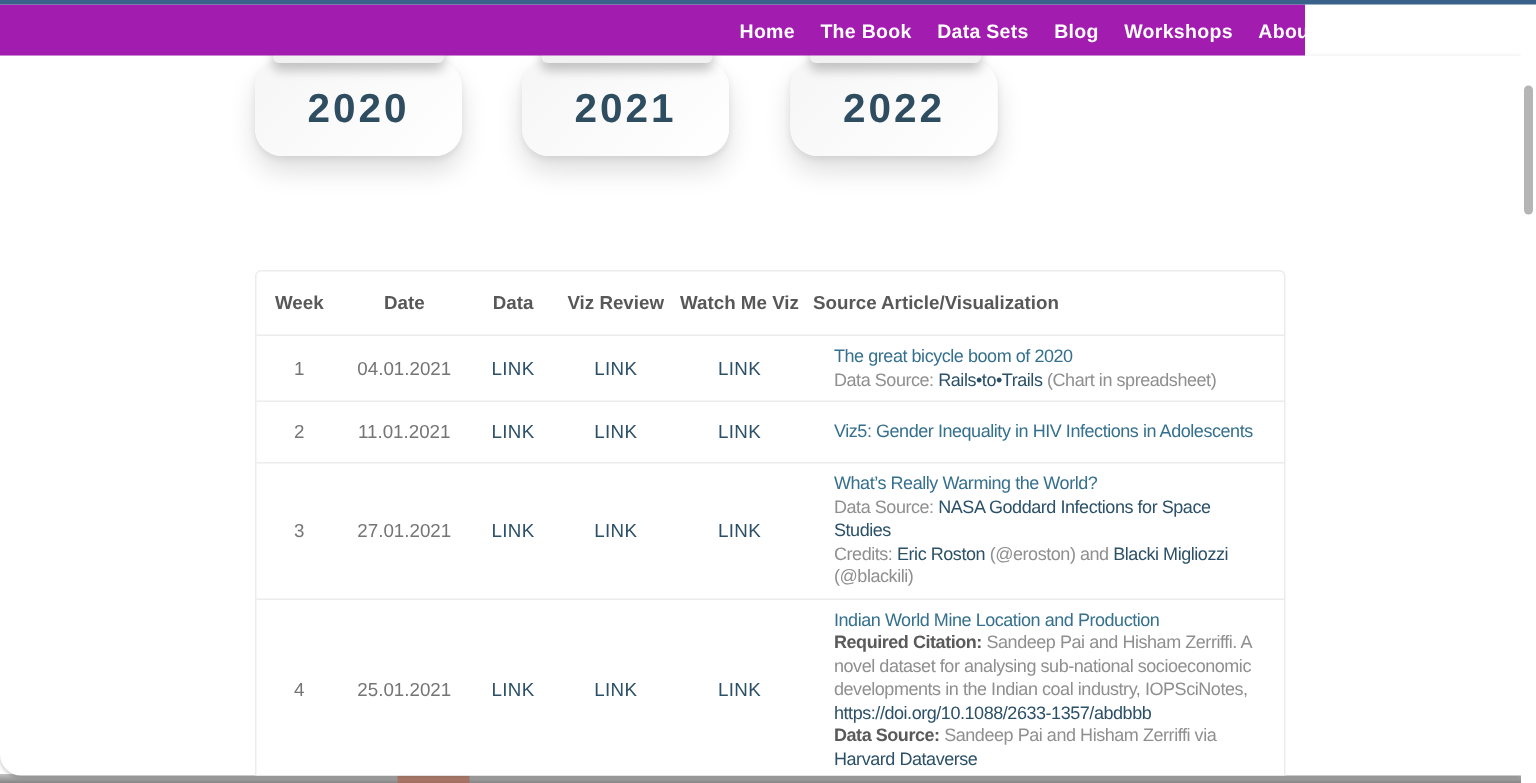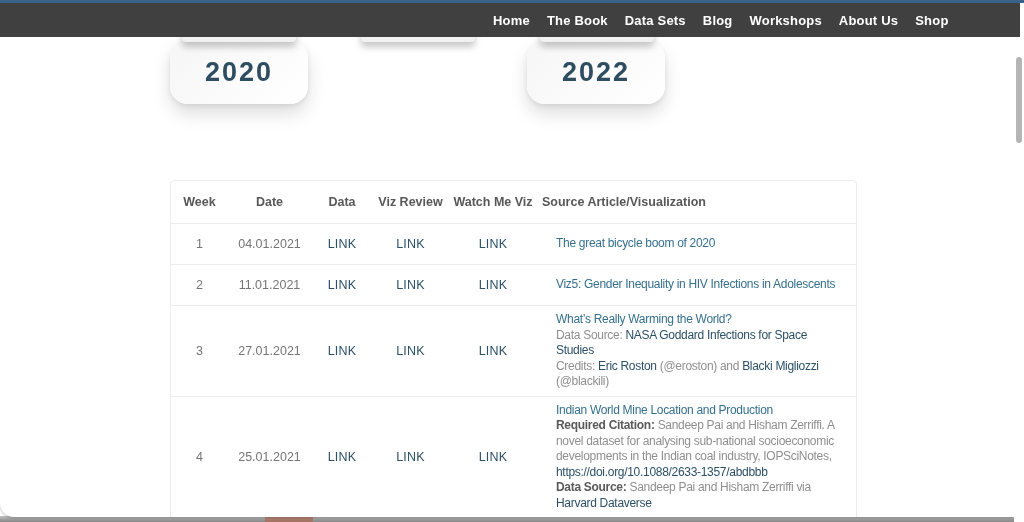--- a/index.html
+++ b/index.html
@@ -5,21 +5,21 @@
   html,body{margin:0;padding:0;}
   body{
     width:1024px;height:522px;position:relative;overflow:hidden;
     background:#ffffff;font-family:"Liberation Sans","DejaVu Sans",sans-serif;
     -webkit-font-smoothing:antialiased;
   }
   
   .top-accent{position:absolute;top:0;left:0;width:1024px;height:3px;background:#39618a;z-index:60;}
   
   .navbar{
-    position:absolute;top:3px;left:0;width:1020px;height:34px;background:#404040;z-index:50;
+    position:absolute;top:3px;left:0;width:870px;height:34px;background:#a21caf;z-index:50;
     display:flex;align-items:center;box-sizing:border-box;padding-left:493px;gap:17px;
   }
   .nav-item{color:#fff;font-size:13px;font-weight:600;white-space:nowrap;letter-spacing:.2px;cursor:pointer;}
   
   .scroll-track{position:absolute;top:3px;right:0;width:10px;height:519px;background:#ffffff;z-index:40;}
   .scroll-thumb{position:absolute;top:57px;right:2px;width:6px;height:86px;background:#b5b5b5;border-radius:3px;z-index:41;}
   
   .peek{position:absolute;top:26px;height:16px;background:#f1f1f1;border-radius:4px;
         box-shadow:0 5px 7px rgba(0,0,0,.22);z-index:8;}
   .peek.p1{left:182px;width:114px;}
@@ -86,20 +86,21 @@
 <div class="bottom-strip"></div>
 <div class="strip-accent"></div>
 
 <div class="peek p1"></div>
 <div class="peek p2"></div>
 <div class="peek p3"></div>
 
 <div class="page-card">
 
   <div class="year-btn yb1">2020</div>
+  <div class="year-btn yb2">2021</div>
   <div class="year-btn yb3">2022</div>
 
   <div class="viz-table">
 
     <div class="t-row head">
       <div class="cell c-week">Week</div>
       <div class="cell c-date">Date</div>
       <div class="cell c-data">Data</div>
       <div class="cell c-viz">Viz Review</div>
       <div class="cell c-watch">Watch Me Viz</div>
@@ -107,20 +108,23 @@
     </div>
 
     <div class="t-row r1">
       <div class="cell c-week gray-txt">1</div>
       <div class="cell c-date gray-txt">04.01.2021</div>
       <div class="cell c-data link-cell">LINK</div>
       <div class="cell c-viz link-cell">LINK</div>
       <div class="cell c-watch link-cell">LINK</div>
       <div class="c-source">
         <span class="s-line s-title">The great bicycle boom of 2020</span>
+        <span class="s-line">
+          <span class="s-plain">Data Source: </span><span class="s-link">Rails•to•Trails</span><span class="s-plain"> (Chart in spreadsheet)</span>
+        </span>
       </div>
     </div>
 
     <div class="t-row r2">
       <div class="cell c-week gray-txt">2</div>
       <div class="cell c-date gray-txt">11.01.2021</div>
       <div class="cell c-data link-cell">LINK</div>
       <div class="cell c-viz link-cell">LINK</div>
       <div class="cell c-watch link-cell">LINK</div>
       <div class="c-source">

